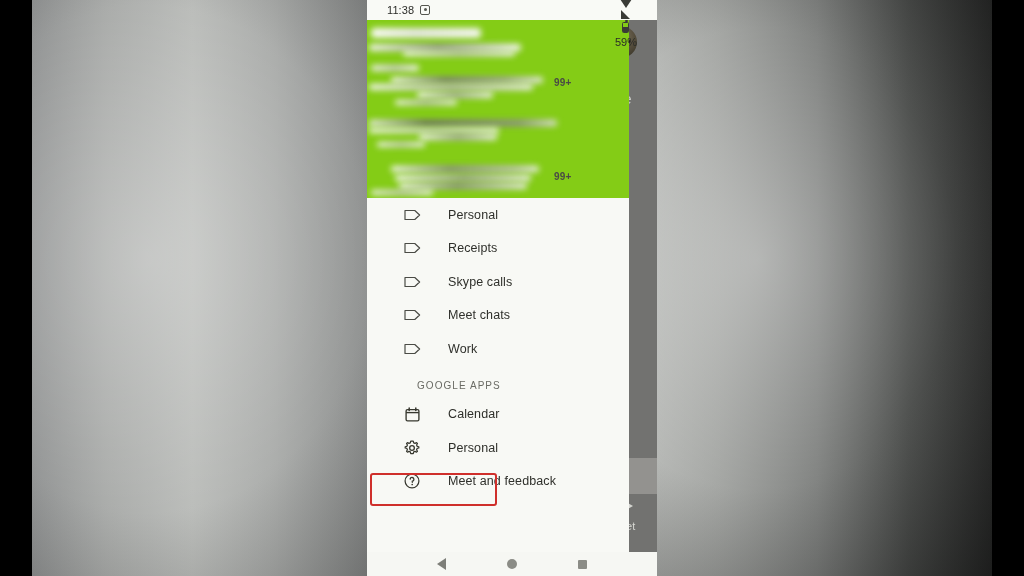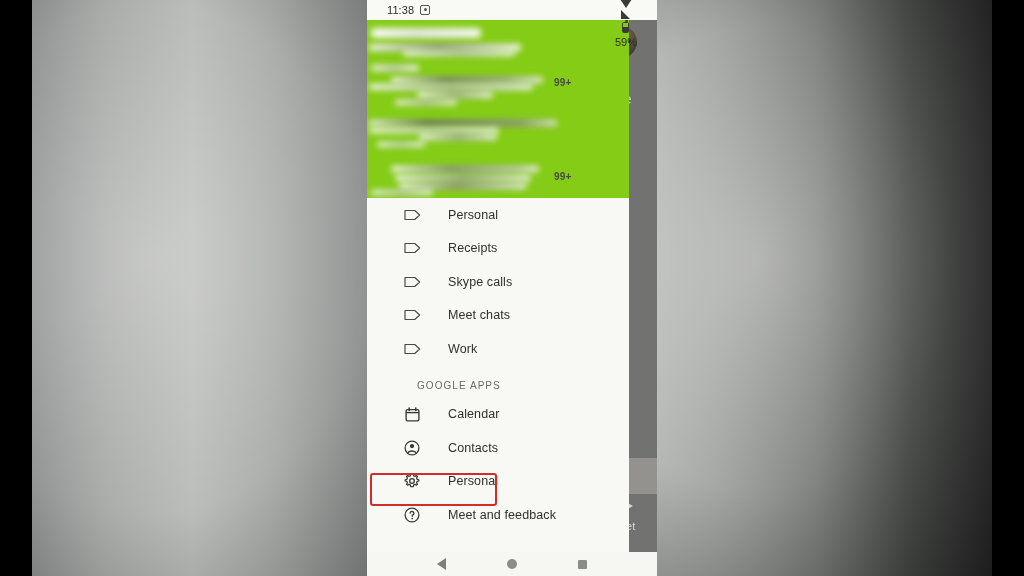--- a/index.html
+++ b/index.html
@@ -449,30 +449,20 @@
             <svg width="15" height="15" viewBox="0 0 15 15">
               <rect x="1.1" y="2.6" width="12.8" height="11.3" rx="1.4" fill="none" stroke="#37382f" stroke-width="1.35"></rect>
               <line x1="1.1" y1="5.6" x2="13.9" y2="5.6" stroke="#37382f" stroke-width="1.35"></line>
               <line x1="4.2" y1="0.9" x2="4.2" y2="3.6" stroke="#37382f" stroke-width="1.5" stroke-linecap="round"></line>
               <line x1="10.8" y1="0.9" x2="10.8" y2="3.6" stroke="#37382f" stroke-width="1.5" stroke-linecap="round"></line>
             </svg>
           </span>
           <span class="lbl">Calendar</span>
         </div>
 
-        <div class="row">
-          <span class="icon-slot">
-            <svg width="16" height="16" viewBox="0 0 16 16">
-              <circle cx="8" cy="8" r="6.9" fill="none" stroke="#37382f" stroke-width="1.25"></circle>
-              <circle cx="8" cy="6.1" r="2.15" fill="#37382f"></circle>
-              <path d="M3.6 13.2 a4.7 3.4 0 0 1 8.8 0" fill="none" stroke="#37382f" stroke-width="1.35"></path>
-            </svg>
-          </span>
-          <span class="lbl">Contacts</span>
-        </div>
 
         <div class="row">
           <span class="icon-slot">
             <svg width="16" height="16" viewBox="0 0 16 16">
               <path d="M8 1.2 l1.25 .0 .45 1.65 1.35 .56 1.5 -.84 .88 .88 -.84 1.5 .56 1.35 1.65 .45 0 1.25 -1.65 .45 -.56 1.35 .84 1.5 -.88 .88 -1.5 -.84 -1.35 .56 -.45 1.65 -1.25 0 -1.25 0 -.45 -1.65 -1.35 -.56 -1.5 .84 -.88 -.88 .84 -1.5 -.56 -1.35 -1.65 -.45 0 -1.25 1.65 -.45 .56 -1.35 -.84 -1.5 .88 -.88 1.5 .84 1.35 -.56 .45 -1.65 z" fill="none" stroke="#37382f" stroke-width="1.25" stroke-linejoin="round"></path>
               <circle cx="8" cy="8" r="2.35" fill="none" stroke="#37382f" stroke-width="1.3"></circle>
             </svg>
           </span>
           <span class="lbl">Personal</span>
         </div>

